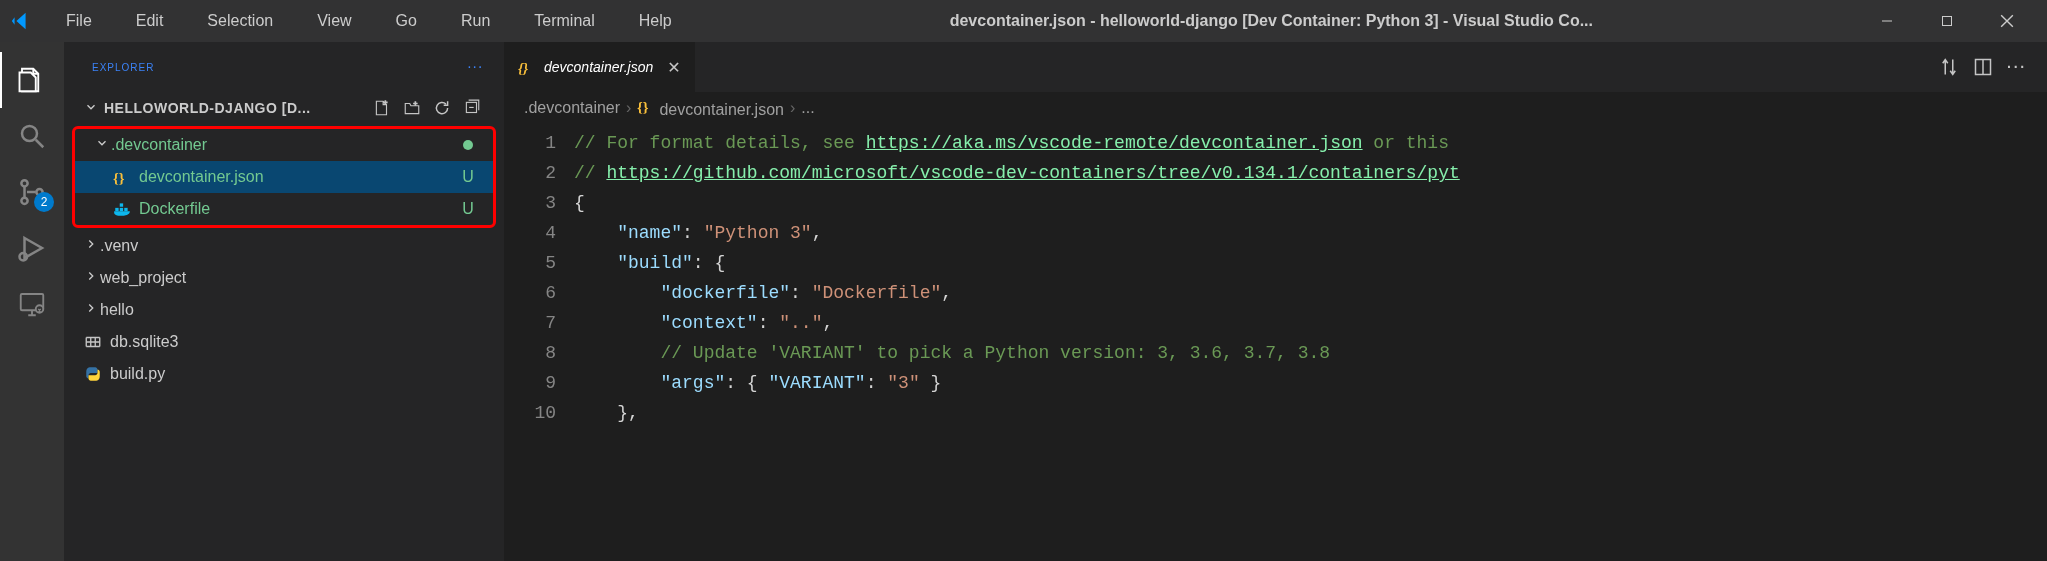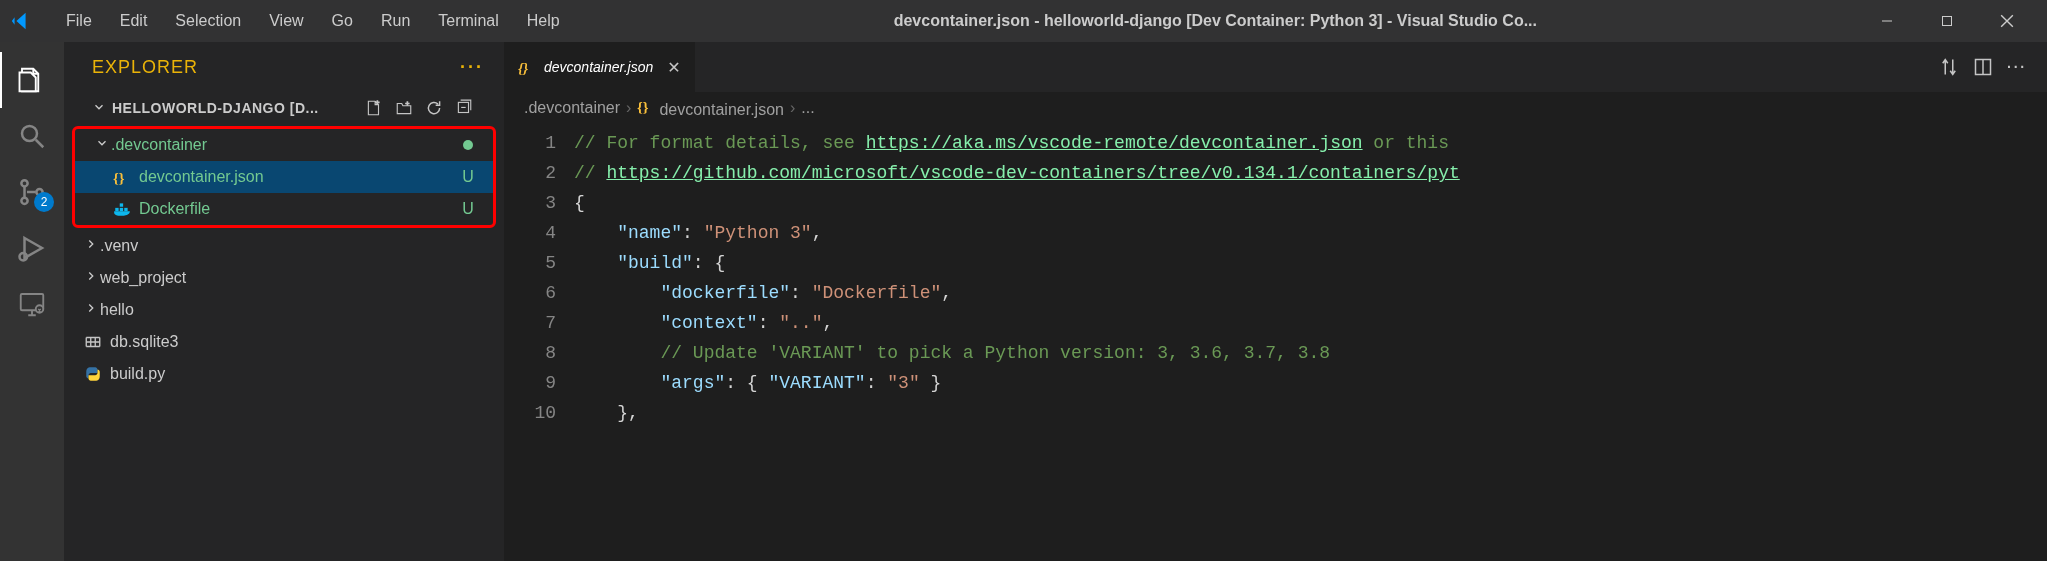--- a/index.html
+++ b/index.html
@@ -19,21 +19,21 @@
     display: flex;
     align-items: center;
     padding: 0 10px;
     color: #cccccc;
   }
   .titlebar .logo {
     width: 22px; height: 22px;
     margin-right: 20px;
     display:flex; align-items:center; justify-content:center;
   }
-  .menu-items { display: flex; gap: 0; justify-content: center; }
+  .menu-items { display: flex; gap: 16px; justify-content: center; }
   .menu-item {
     padding: 6px 14px;
     cursor: pointer;
     font-size: 16px;
   }
   .title-center {
     flex: 1;
     text-align: center;
     font-size: 16px;
     color: #cccccc;
@@ -97,29 +97,29 @@
     background: #252526;
     display:flex;
     flex-direction: column;
   }
   .sidebar-header {
     height: 50px;
     display:flex;
     align-items:center;
     justify-content:space-between;
     padding: 0 20px 0 28px;
-    color:#eab308;
-    font-size:18px;
+    color:#3b82f6;
+    font-size:10px;
     letter-spacing:1px;
   }
   .sidebar-section-header {
     height: 32px;
     display:flex;
     align-items:center;
-    padding: 0 28px;
+    padding: 0 20px;
     font-weight:600;
     font-size:14px;
     color:#cccccc;
     letter-spacing:0.5px;
     white-space:nowrap;
     overflow:hidden;
   }
   .sidebar-section-header .chev { margin-right:6px; }
   .sidebar-section-header .label { flex:1; overflow:hidden; text-overflow:ellipsis; }
   .section-actions { display:flex; gap:6px; }

